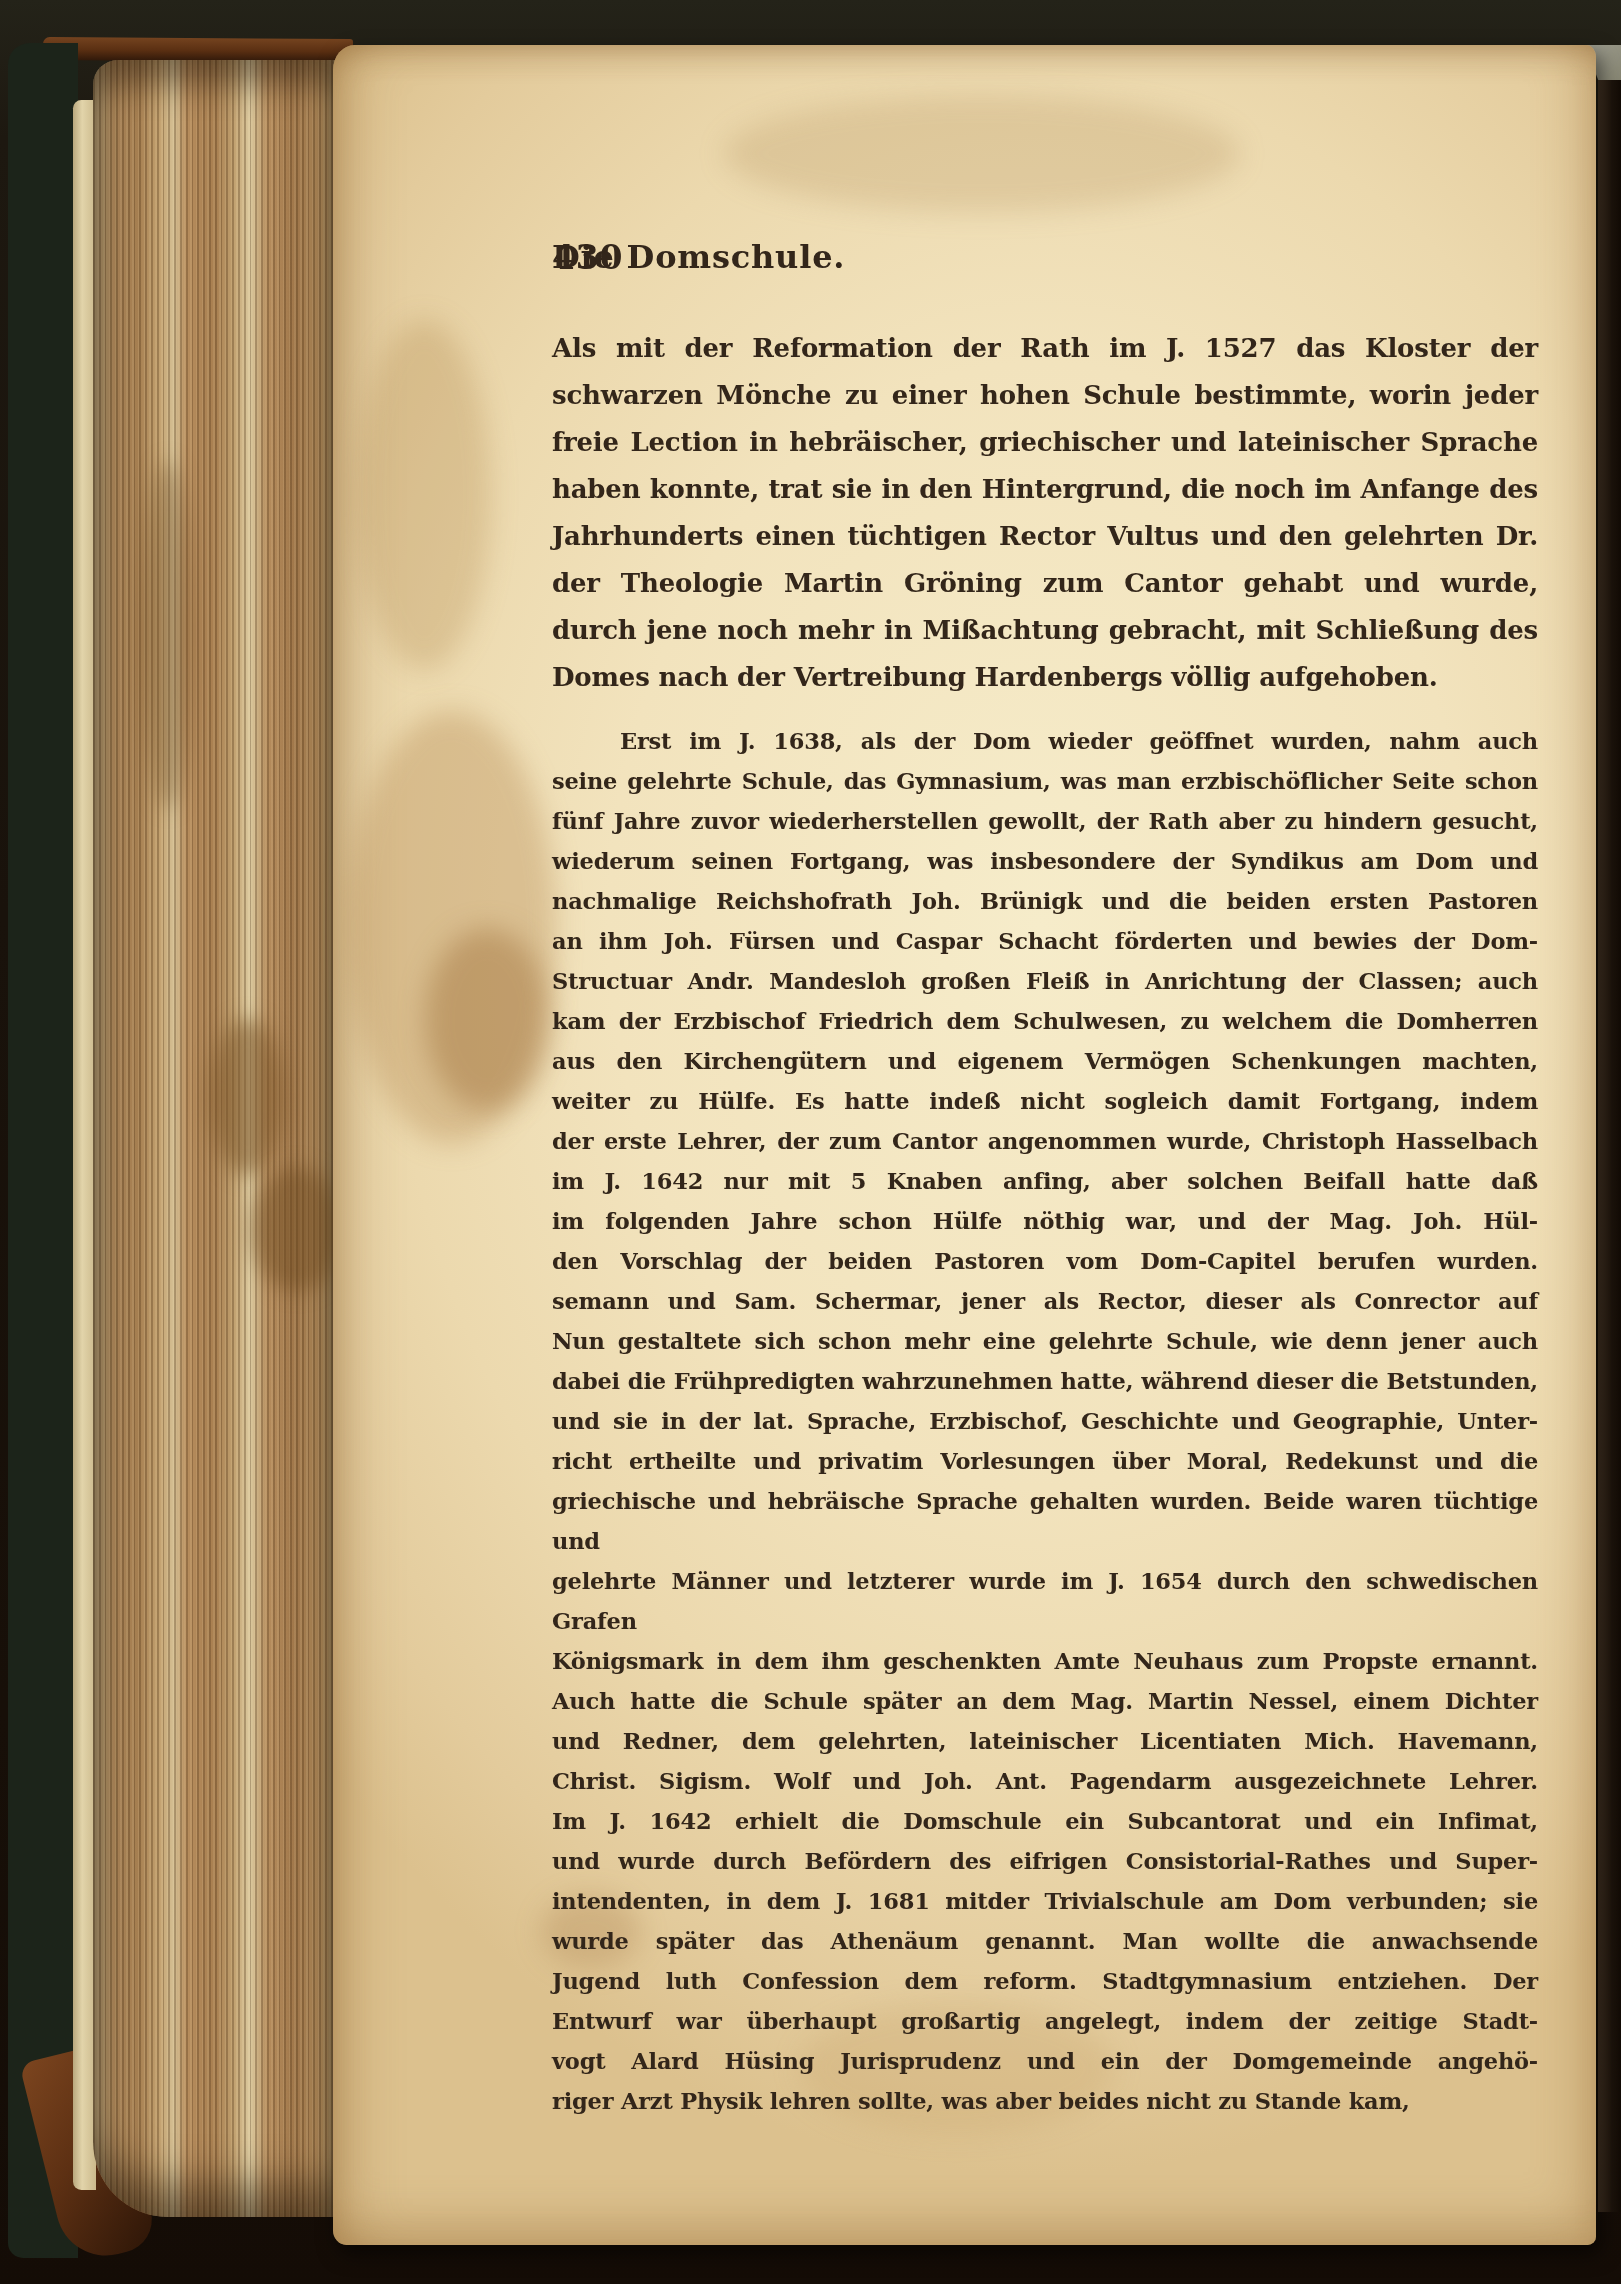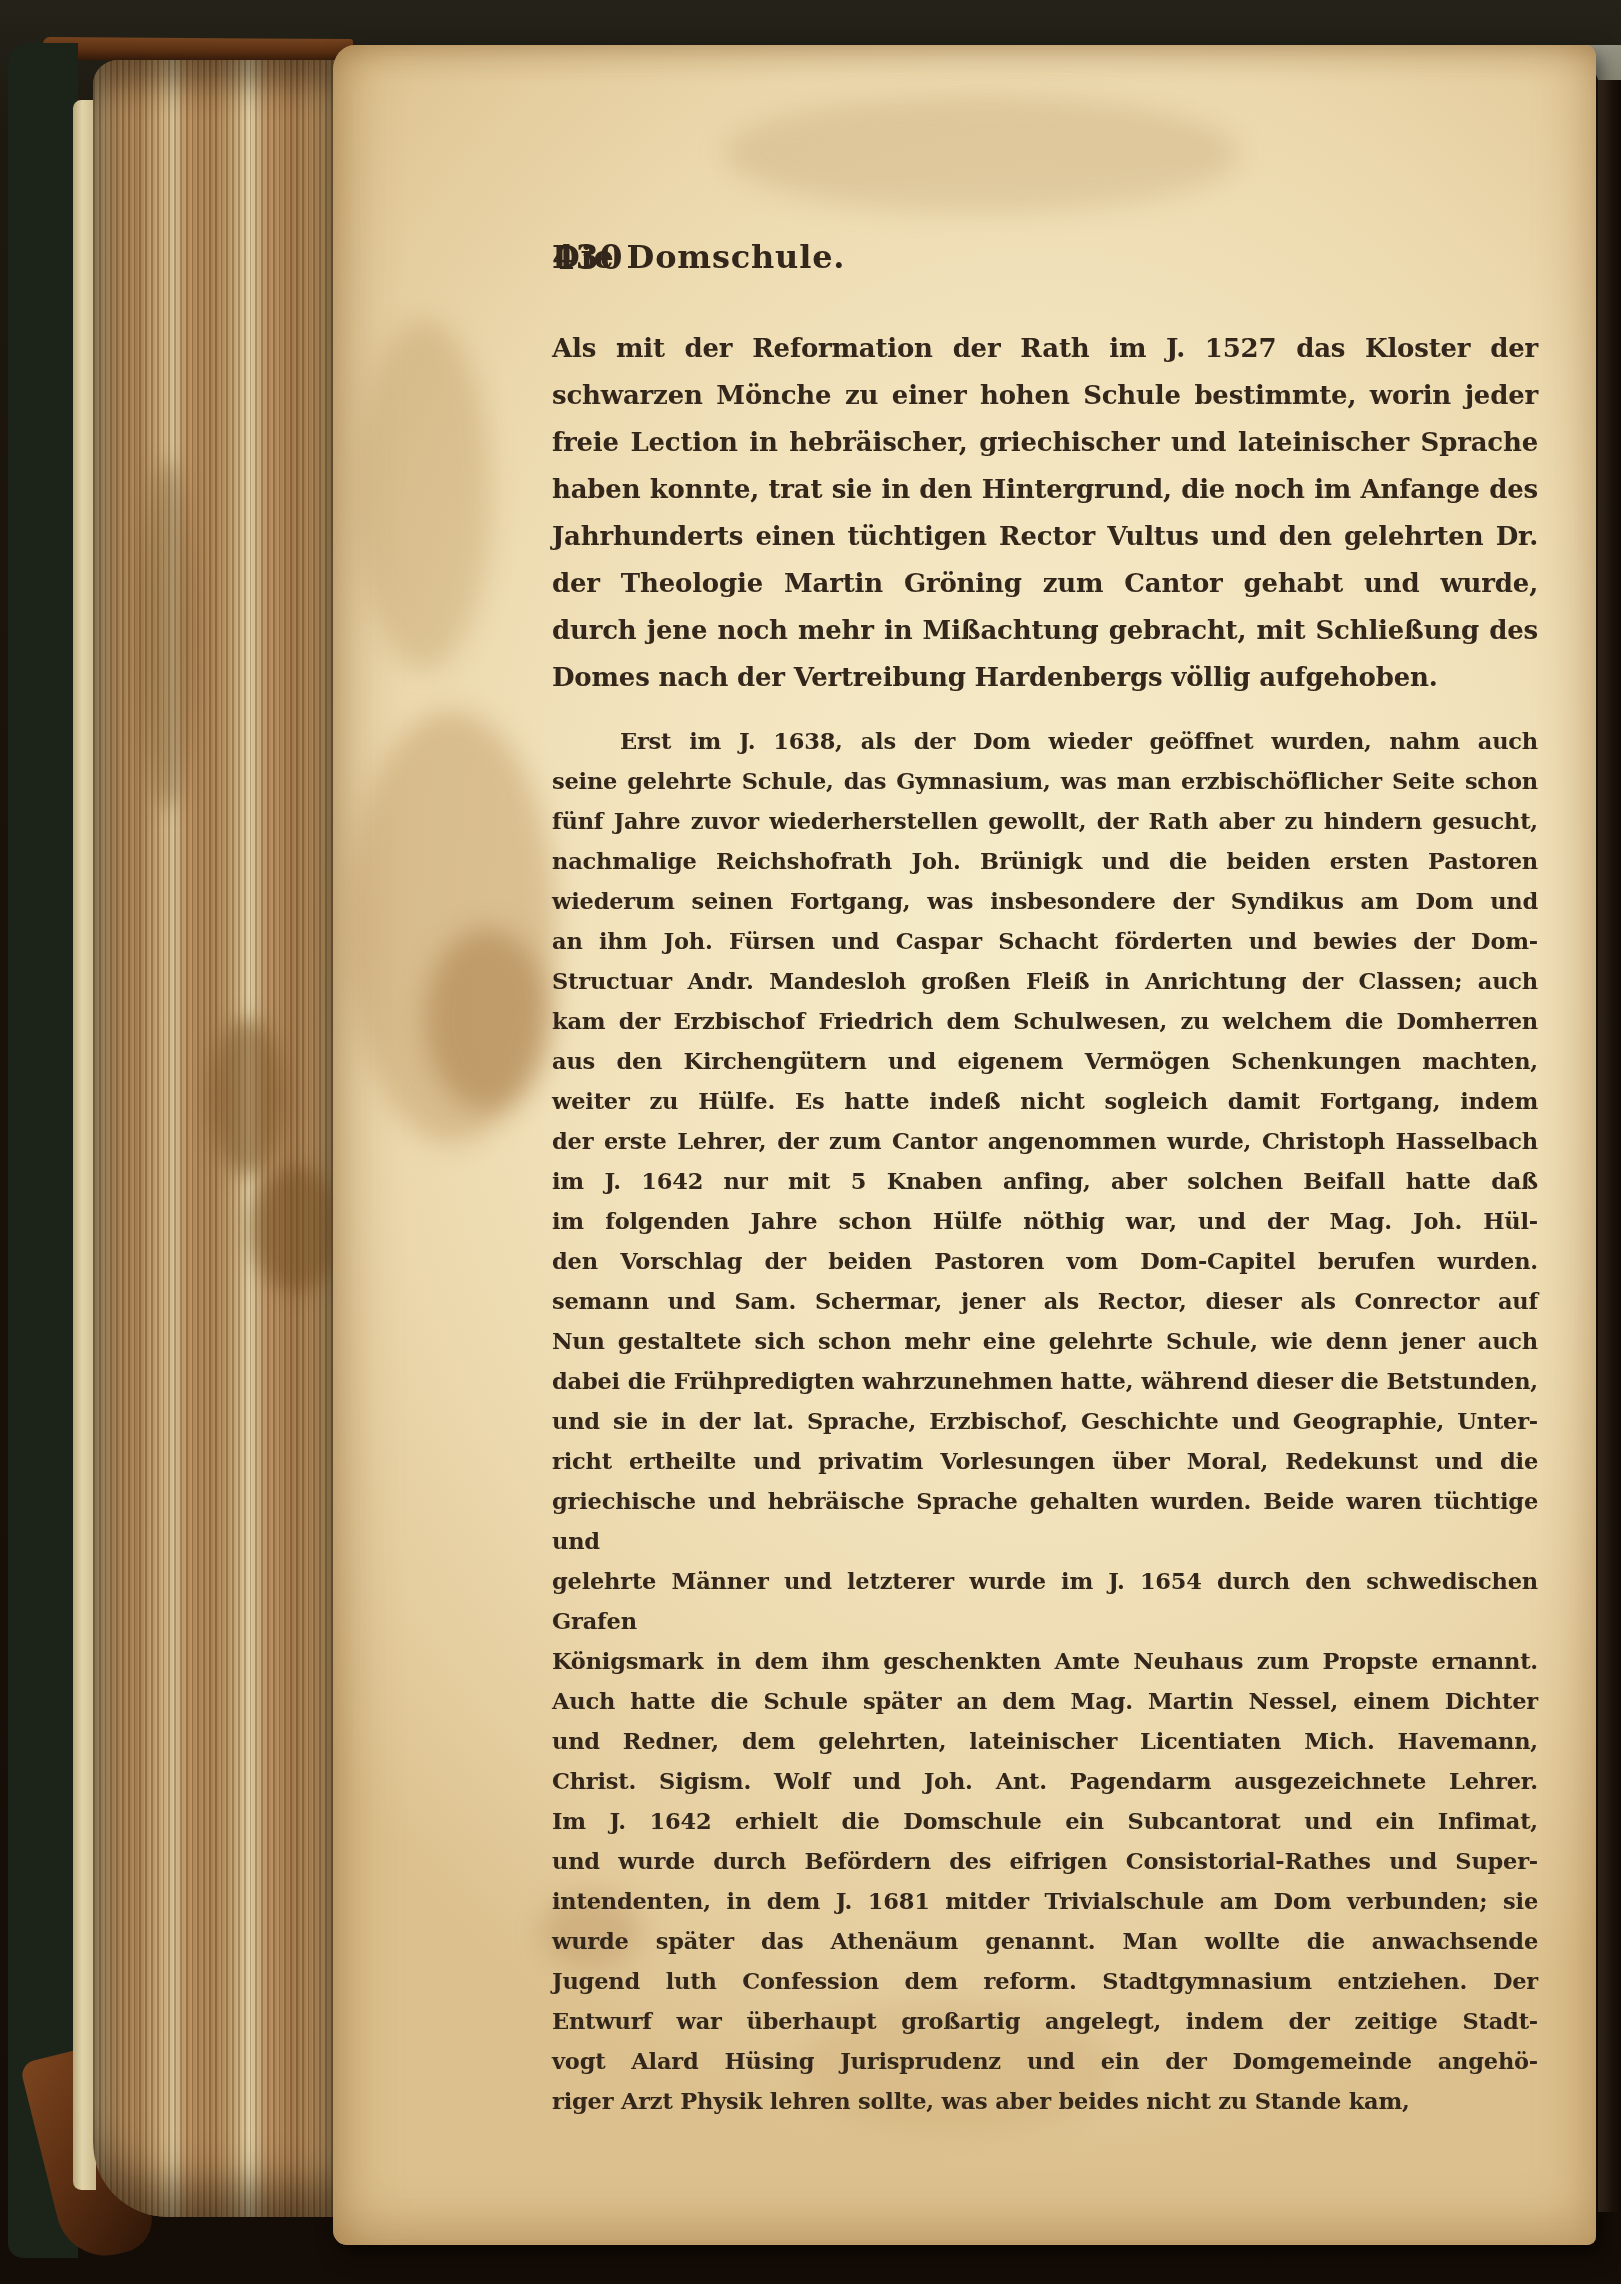--- a/index.html
+++ b/index.html
@@ -119,22 +119,22 @@
         <div class="line">haben konnte, trat sie in den Hintergrund, die noch im Anfange des</div>
         <div class="line">Jahrhunderts einen tüchtigen Rector Vultus und den gelehrten Dr.</div>
         <div class="line">der Theologie Martin Gröning zum Cantor gehabt und wurde,</div>
         <div class="line">durch jene noch mehr in Mißachtung gebracht, mit Schließung des</div>
         <div class="line last">Domes nach der Vertreibung Hardenbergs völlig aufgehoben.</div>
       </div>
     <div class="para para2 ink">
         <div class="line">Erst im J. 1638, als der Dom wieder geöffnet wurden, nahm auch</div>
         <div class="line">seine gelehrte Schule, das Gymnasium, was man erzbischöflicher Seite schon</div>
         <div class="line">fünf Jahre zuvor wiederherstellen gewollt, der Rath aber zu hindern gesucht,</div>
+        <div class="line">wiederum seinen Fortgang, was insbesondere der Syndikus am Dom und</div>
         <div class="line">nachmalige Reichshofrath Joh. Brünigk und die beiden ersten Pastoren</div>
-        <div class="line">wiederum seinen Fortgang, was insbesondere der Syndikus am Dom und</div>
         <div class="line">an ihm Joh. Fürsen und Caspar Schacht förderten und bewies der Dom-</div>
         <div class="line">Structuar Andr. Mandesloh großen Fleiß in Anrichtung der Classen; auch</div>
         <div class="line">kam der Erzbischof Friedrich dem Schulwesen, zu welchem die Domherren</div>
         <div class="line">aus den Kirchengütern und eigenem Vermögen Schenkungen machten,</div>
         <div class="line">weiter zu Hülfe.  Es hatte indeß nicht sogleich damit Fortgang, indem</div>
         <div class="line">der erste Lehrer, der zum Cantor angenommen wurde, Christoph Hasselbach</div>
         <div class="line">im J. 1642 nur mit 5 Knaben anfing, aber solchen Beifall hatte daß</div>
         <div class="line">im folgenden Jahre schon Hülfe nöthig war, und der Mag. Joh. Hül-</div>
         <div class="line">den Vorschlag der beiden Pastoren vom Dom-Capitel berufen wurden.</div>
         <div class="line">semann und Sam. Schermar, jener als Rector, dieser als Conrector auf</div>

